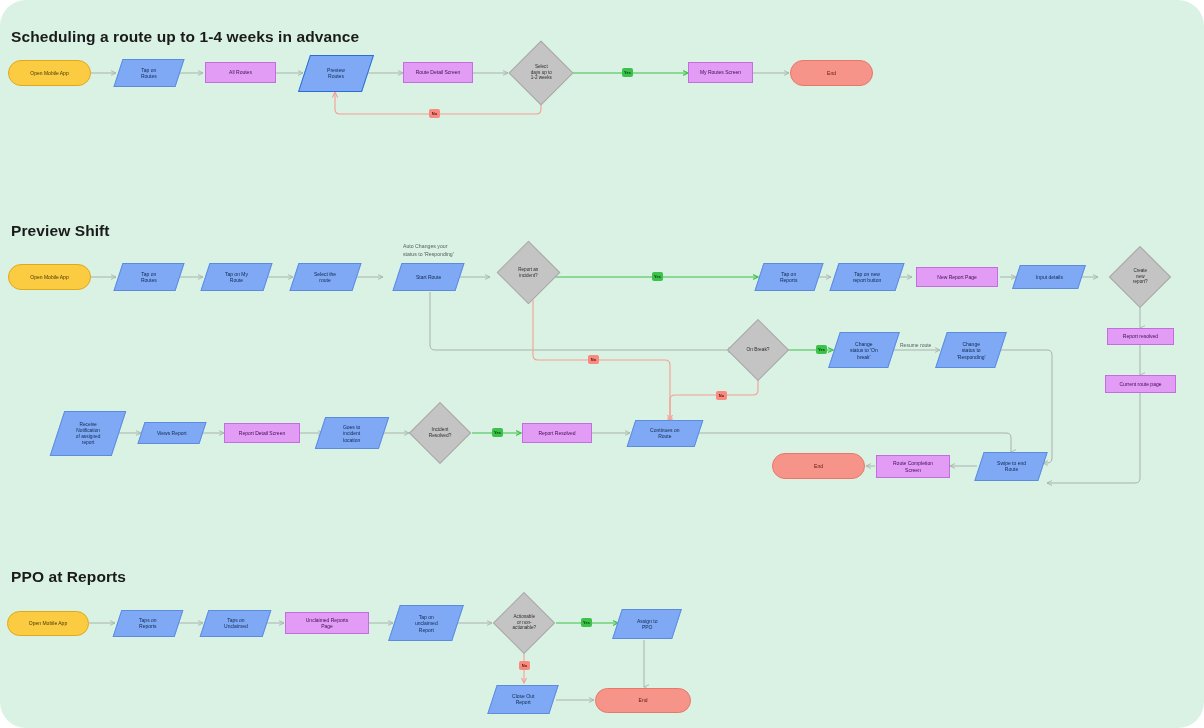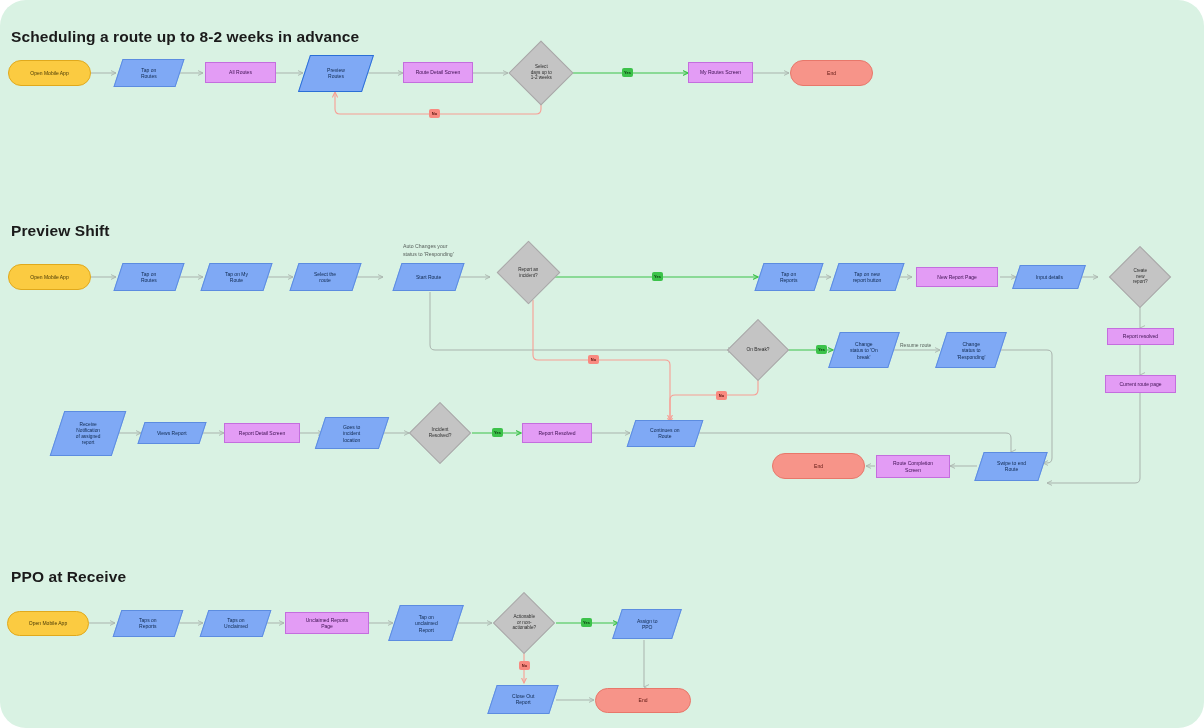--- a/index.html
+++ b/index.html
@@ -110,23 +110,23 @@
     <path class="w" d="M458,623 H492" marker-end="url(#ah)"></path>
     <path class="wg" d="M556,623 H618" marker-end="url(#ahg)"></path>
 
     <path class="wr" d="M524,650 V683" marker-end="url(#ahr)"></path>
 
     <path class="w" d="M644,640 V687" marker-end="url(#ahv)"></path>
 
     <path class="w" d="M556,700 H594" marker-end="url(#ah)"></path>
   </svg>
 
-  <div class="sec-title" style="left:11px;top:28px;">Scheduling a route up to 8-2 weeks in advance</div>
+  <div class="sec-title" style="left:11px;top:28px;">Scheduling a route up to 1-4 weeks in advance</div>
   <div class="sec-title" style="left:11px;top:222px;">Preview Shift</div>
-  <div class="sec-title" style="left:11px;top:568px;">PPO at Receive</div>
+  <div class="sec-title" style="left:11px;top:568px;">PPO at Reports</div>
 
   <div class="note" style="left:403px;top:243px;width:90px;">Auto Changes your
 status to 'Responding'</div>
 
   <div class="node term" style="left:8px;top:60px;width:83px;height:26px;font-size:5px;color:#4a3a06;">
       <span>Open Mobile App</span>
     </div>
   <div class="node io" style="left:118px;top:59px;width:62px;height:28px;font-size:5px;color:#10294f;">
       <span style="white-space:pre-line;">Tap on
 Routes</span>

